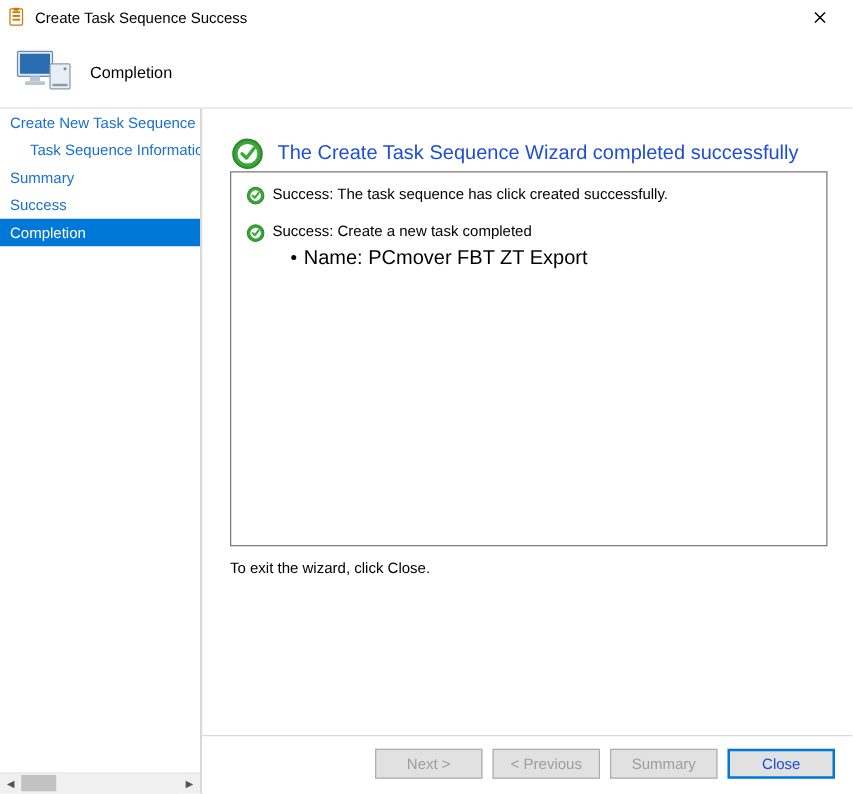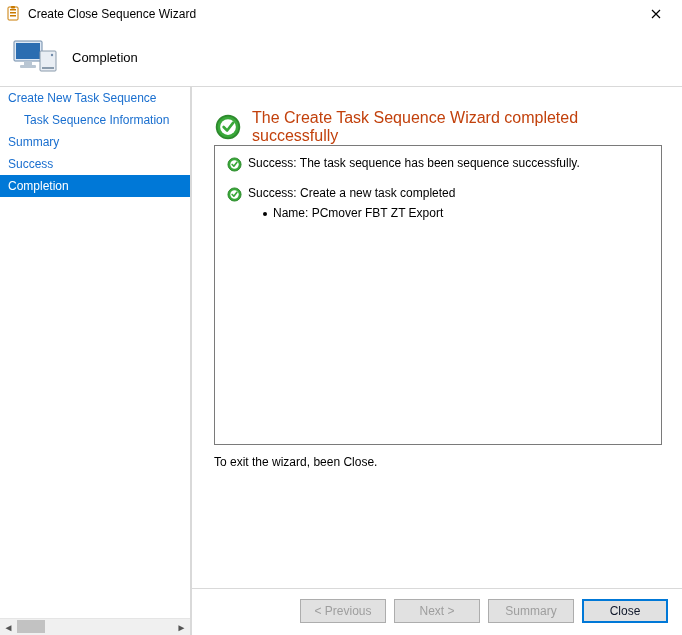--- a/index.html
+++ b/index.html
@@ -39,21 +39,21 @@
   }
   .header .comp-icon { width:48px; height:40px; margin-right:12px; }
   .header .page-name { font-size: 13px; }
   .divider { height:1px; background:#d9d9d9; }
 
   .body {
     display:flex;
     height: calc(100% - 28px - 58px - 1px);
   }
   .sidebar {
-    width: 192px;
+    width: 162px;
     background:#fff;
     border-right: 2px solid #d9d9d9;
     display:flex; flex-direction:column;
     position:relative;
   }
   .sidebar-items { flex:1; overflow:hidden; }
   .side-item {
     padding: 4px 8px;
     color: #1a6fcf;
     cursor: pointer;
@@ -84,69 +84,69 @@
     flex:1;
     padding: 22px 20px 0 22px;
     position:relative;
     background:#fff;
     display:flex; flex-direction:column;
   }
   .headline {
     display:flex; align-items:center;
   }
   .headline .check-big { width:28px; height:28px; margin-right:10px; flex-shrink:0; }
-  .headline .text { color:#c2410c; font-size:16px; }
+  .headline .text { color:#1d4ed8; font-size:16px; }
   .details-label { margin-top:22px; margin-bottom:4px; }
   .details-box {
     border:1px solid #7a7a7a;
     height: 300px;
     padding: 10px 12px;
     overflow:auto;
     background:#fff;
   }
   .msg-row { display:flex; align-items:flex-start; margin-bottom:14px; }
   .msg-row .check-sm { width:15px; height:15px; margin-right:6px; flex-shrink:0; margin-top:1px;}
   .msg-row .msg-body { font-size:12px; }
-  .sub-line { margin-left: 36px; font-size:12px; display:flex; align-items:flex-start; margin-top:-10px;}
+  .sub-line { margin-left: 36px; font-size:16px; display:flex; align-items:flex-start; margin-top:-10px;}
   .sub-line .bullet { width:4px; height:4px; background:#000; border-radius:50%; margin:6px 6px 0 0; flex-shrink:0;}
   .exit-text { margin-top:10px; font-size:12px; }
 
   .footer {
     position:absolute;
     bottom:0; left:0; right:0;
     padding: 10px 14px 12px 0;
     display:flex; justify-content:flex-end; gap:8px;
     border-top:1px solid #d9d9d9;
     background:#fff;
   }
   .btn {
     width: 86px; height:24px;
     border:1px solid #adadad;
     background:#e1e1e1;
     font-size:12px;
     display:flex; align-items:center; justify-content:center;
     cursor:pointer;
   }
   .btn.disabled { color:#9e9e9e; cursor:default; }
-  .btn.primary { border:2px solid #0078d7; background:#e1e1e1; color:#0f172a; }
+  .btn.primary { border:2px solid #0078d7; background:#e1e1e1; color:#1d4ed8; }
 </style>
 </head>
 <body>
 
 <div class="titlebar">
   <span class="app-icon">
     <svg viewBox="0 0 16 16" width="16" height="16">
       <rect x="2" y="1" width="10" height="13" rx="1" fill="#fff" stroke="#c97a00" stroke-width="1"></rect>
       <rect x="4" y="3" width="6" height="1.5" fill="#c97a00"></rect>
       <rect x="4" y="6" width="6" height="1.5" fill="#c97a00"></rect>
       <rect x="4" y="9" width="6" height="1.5" fill="#c97a00"></rect>
       <rect x="5" y="0" width="4" height="2.5" rx="0.8" fill="#c97a00"></rect>
     </svg>
   </span>
-  <span class="title">Create Close Sequence Wizard</span>
+  <span class="title">Create Task Sequence Success</span>
   <div class="close-btn">
     <svg viewBox="0 0 10 10" width="10" height="10">
         <path d="M1 1 L9 9 M9 1 L1 9" stroke="#000" stroke-width="1.2"></path>
       </svg>
   </div>
 </div>
 
 <div class="header">
   <span class="comp-icon">
     <svg viewBox="0 0 48 40" width="48" height="40">
@@ -194,38 +194,38 @@
       <span class="text">The Create Task Sequence Wizard completed successfully</span>
     </div>
 
     <div class="details-box" id="details-box">
         <div class="msg-row">
           <span class="check-sm"><svg viewBox="0 0 16 16" width="15" height="15">
               <circle cx="8" cy="8" r="7" fill="#39a839" stroke="#2d8a2d"></circle>
               <circle cx="8" cy="8" r="4.5" fill="#fff"></circle>
               <path d="M5.5 8 L7.3 9.8 L10.6 5.6" stroke="#39a839" stroke-width="1.8" fill="none" stroke-linecap="round" stroke-linejoin="round"></path>
             </svg></span>
-          <div class="msg-body">Success: The task sequence has been sequence successfully.</div>
+          <div class="msg-body">Success: The task sequence has click created successfully.</div>
         </div>
         <div class="msg-row">
           <span class="check-sm"><svg viewBox="0 0 16 16" width="15" height="15">
               <circle cx="8" cy="8" r="7" fill="#39a839" stroke="#2d8a2d"></circle>
               <circle cx="8" cy="8" r="4.5" fill="#fff"></circle>
               <path d="M5.5 8 L7.3 9.8 L10.6 5.6" stroke="#39a839" stroke-width="1.8" fill="none" stroke-linecap="round" stroke-linejoin="round"></path>
             </svg></span>
           <div class="msg-body">Success: Create a new task completed</div>
         </div>
         <div class="sub-line">
           <span class="bullet"></span>
           <span>Name: PCmover FBT ZT Export</span>
         </div>
       </div>
 
-    <div class="exit-text">To exit the wizard, been Close.</div>
+    <div class="exit-text">To exit the wizard, click Close.</div>
 
     <div class="footer">
+      <div class="btn disabled">Next &gt;</div>
       <div class="btn disabled">&lt; Previous</div>
-      <div class="btn disabled">Next &gt;</div>
       <div class="btn disabled">Summary</div>
       <div class="btn primary">Close</div>
     </div>
   </div>
 </div>
 
 </body></html>

